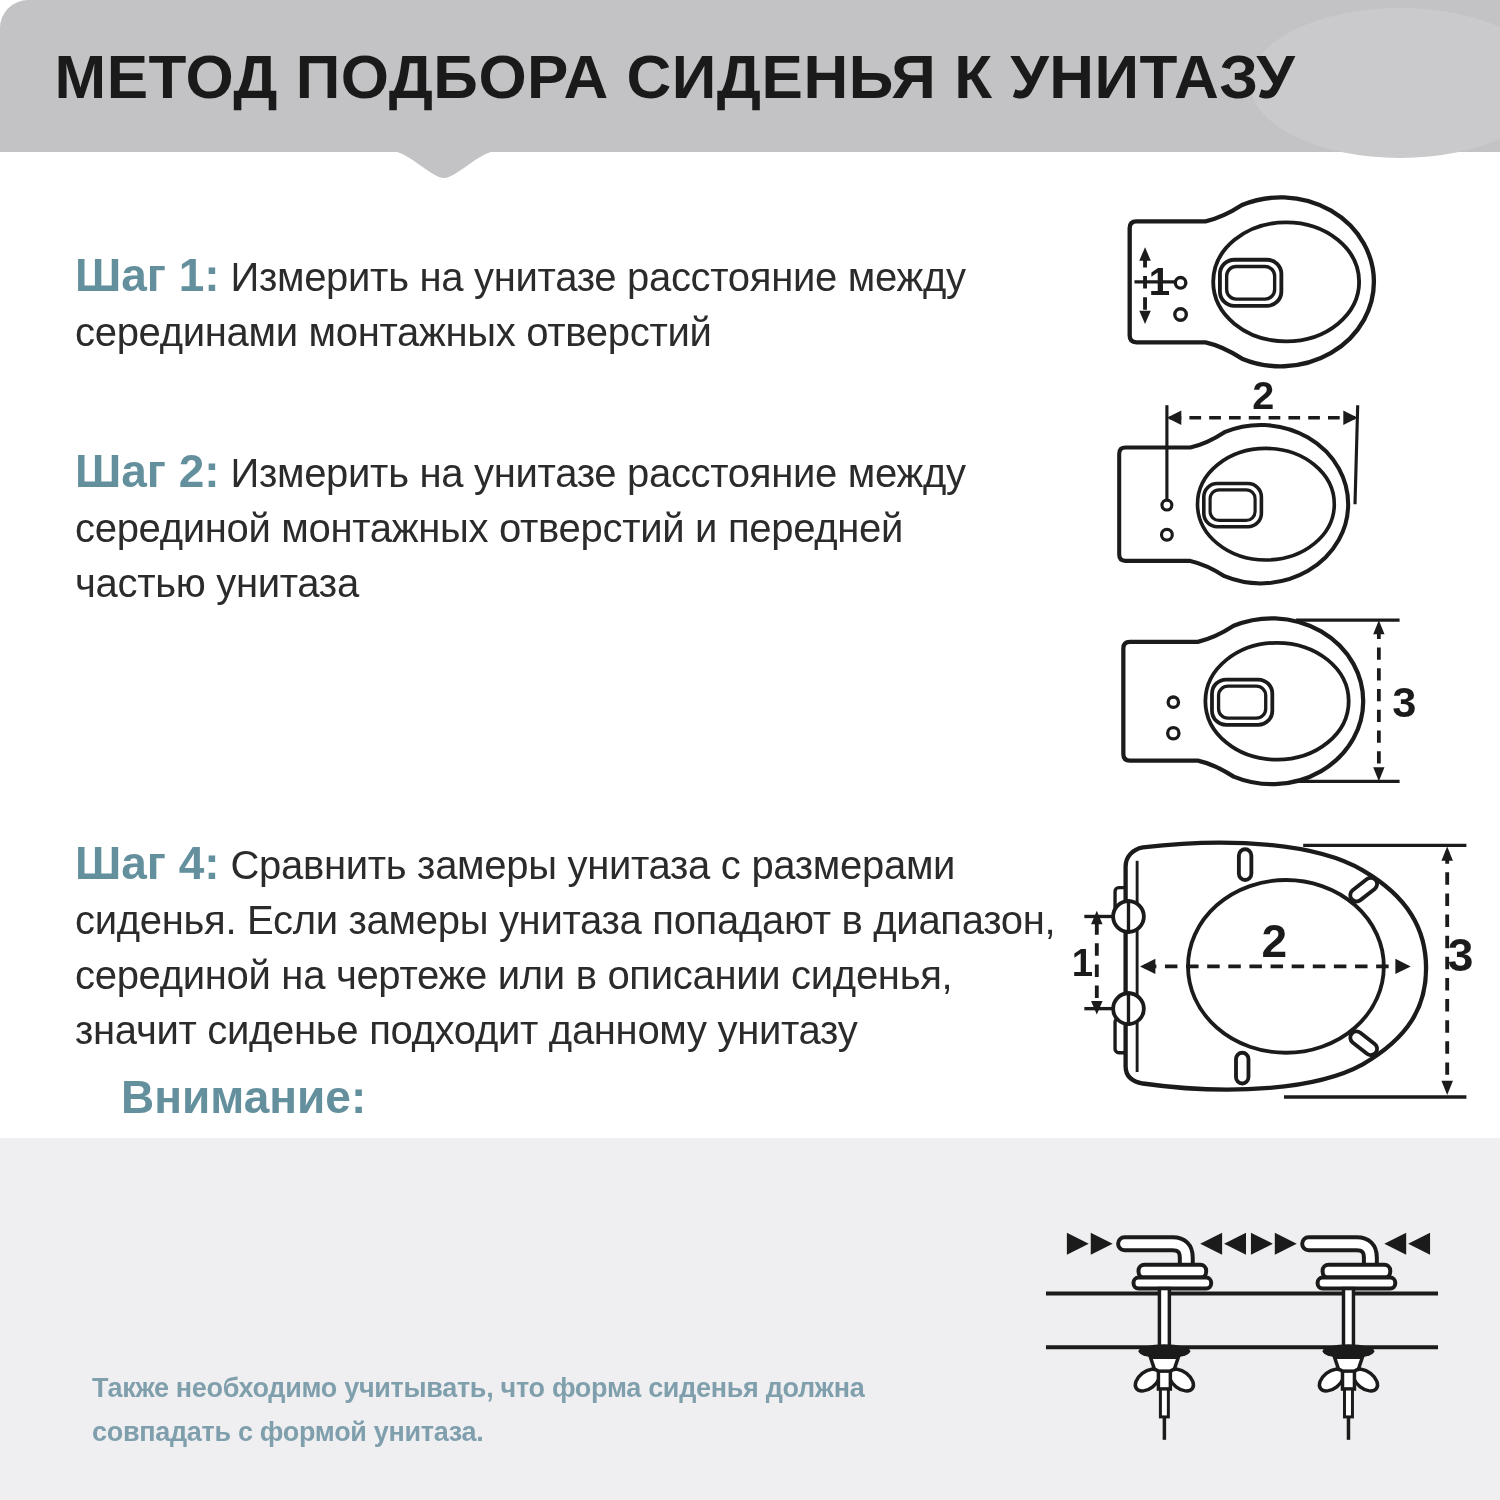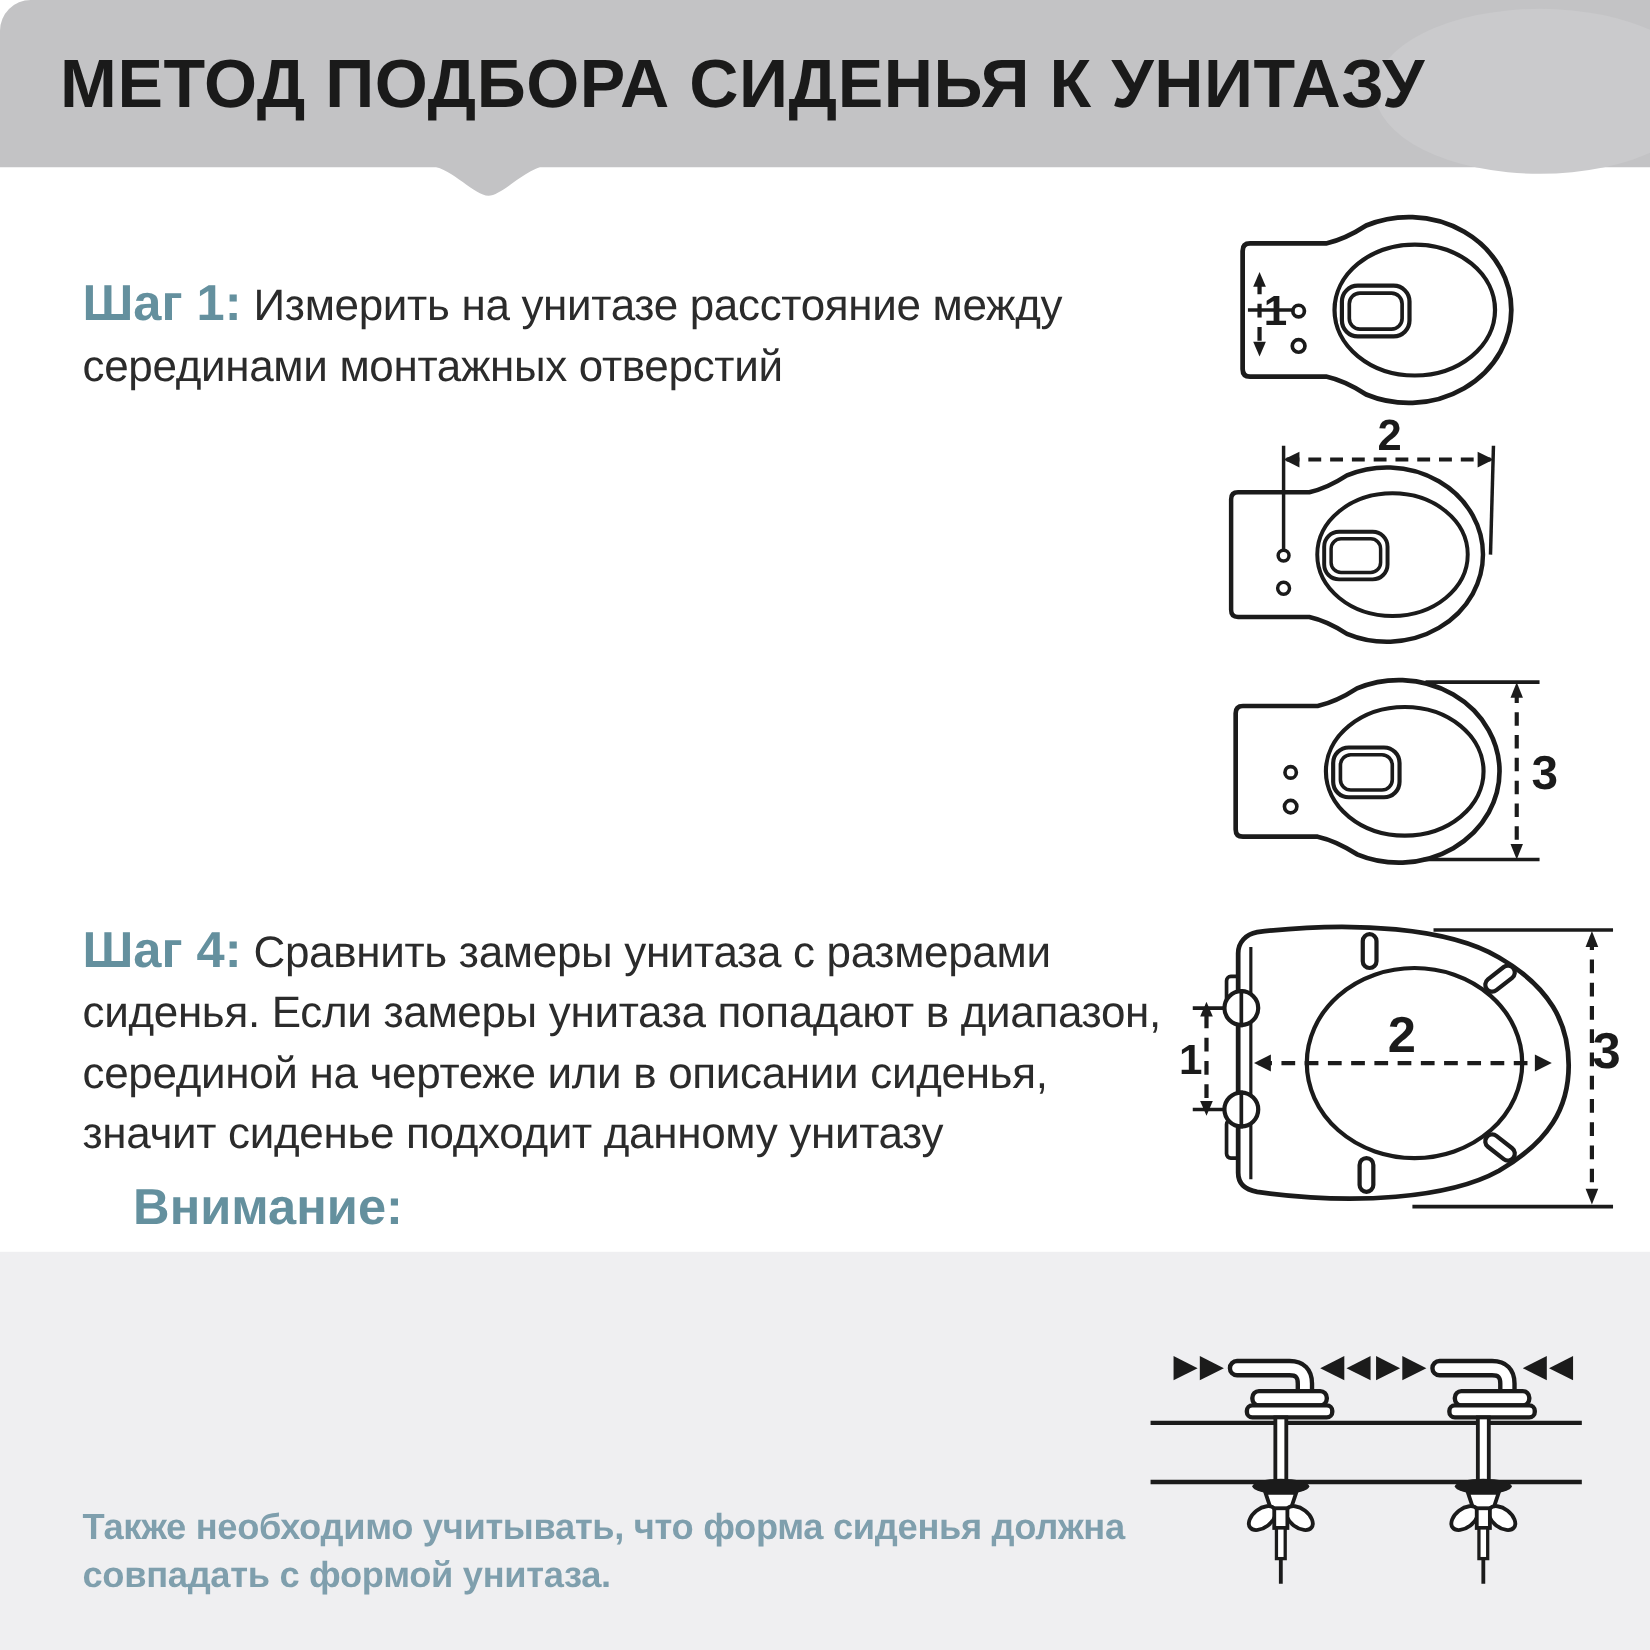--- a/index.html
+++ b/index.html
@@ -51,22 +51,22 @@
   .footer{
     position:absolute;left:0;top:1138px;width:1500px;height:362px;
     background:var(--footer-bg);
   }
   .footer-bold{
     position:absolute;left:75px;top:32px;width:960px;
     font-size:34px;font-weight:bold;line-height:45px;letter-spacing:-0.3px;
     white-space:pre-line;color:var(--bold-text);
   }
   .footer-note{
-    position:absolute;left:75px;top:228px;width:960px;
-    font-size:33px;font-weight:bold;line-height:44px;letter-spacing:-0.3px;
+    position:absolute;left:92px;top:228px;width:960px;
+    font-size:27px;font-weight:bold;line-height:44px;letter-spacing:-0.3px;
     white-space:pre-line;color:var(--note);
   }
   
   .diag{position:absolute;}
   .d1{left:1098px;top:182px;width:288px;}
   .d2{left:1094px;top:380px;width:288px;}
   .d3{left:1096px;top:606px;width:330px;}
   .d4{left:1044px;top:832px;width:432px;}
   .d5{left:1038px;top:1198px;width:408px;}
   .dimnum{font-family:"Liberation Sans",sans-serif;font-weight:bold;fill:var(--line);}
@@ -83,20 +83,23 @@
   <div class="header">
     <div class="header-blob"></div>
   </div>
   <h1 class="page-title">МЕТОД ПОДБОРА СИДЕНЬЯ К УНИТАЗУ</h1>
   <svg class="header-tail" width="102" height="28" viewBox="0 0 102 28">
       <path d="M0,0 L102,0 C84,3 63,27 51,27 C39,27 18,3 0,0 Z" fill="#c3c3c5"></path>
     </svg>
 
   <p class="step step1"><span class="step-label">Шаг 1:</span> <span class="step-body">Измерить на унитазе расстояние между
 серединами монтажных отверстий</span></p>
+  <p class="step step2"><span class="step-label">Шаг 2:</span> <span class="step-body">Измерить на унитазе расстояние между
+серединой монтажных отверстий и передней
+частью унитаза</span></p>
   <p class="step step4"><span class="step-label">Шаг 4:</span> <span class="step-body">Сравнить замеры унитаза с размерами
 сиденья. Если замеры унитаза попадают в диапазон,
 серединой на чертеже или в описании сиденья,
 значит сиденье подходит данному унитазу</span></p>
 
   <h2 class="warning-heading">Внимание:</h2>
 
   <div class="footer">
     <p class="footer-note">Также необходимо учитывать, что форма сиденья должна
 совпадать с формой унитаза.</p>

